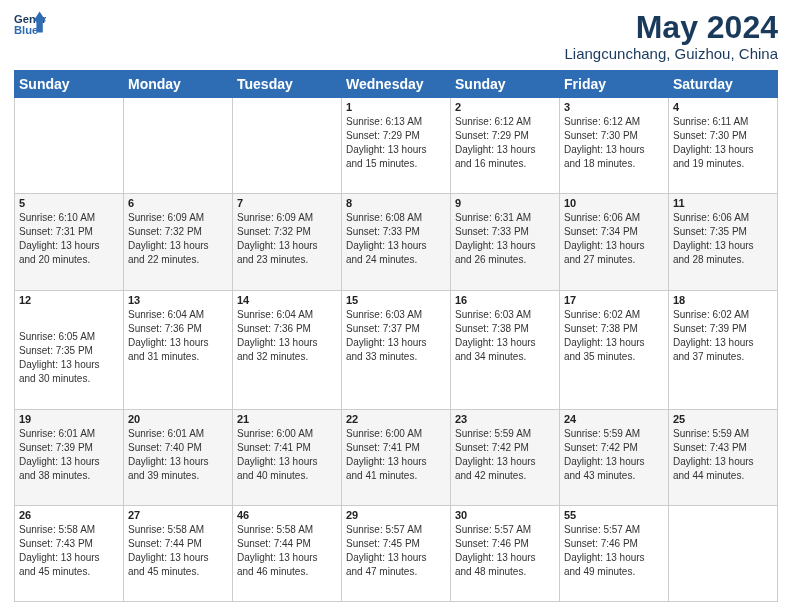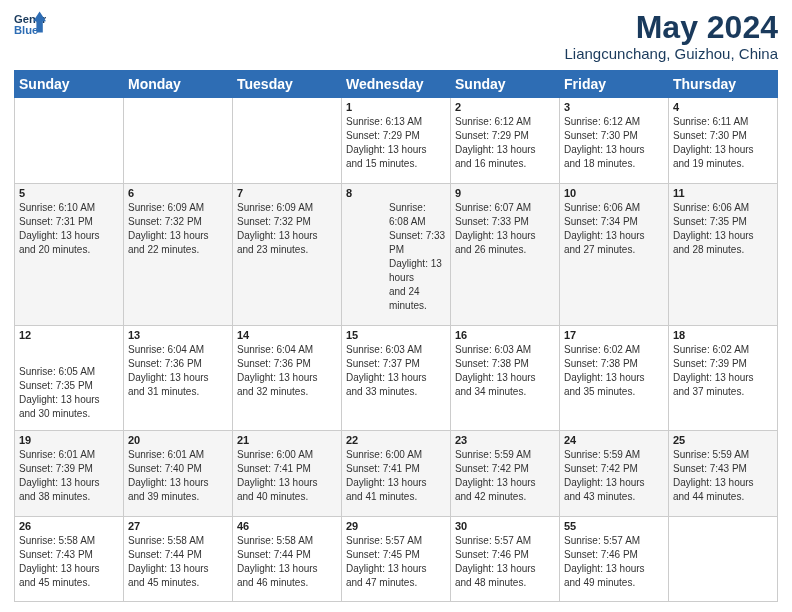--- a/index.html
+++ b/index.html
@@ -109,21 +109,21 @@
 
   <table class="calendar-table">
     <thead>
       <tr id="weekday-header">
           <th>Sunday</th>
           <th>Monday</th>
           <th>Tuesday</th>
           <th>Wednesday</th>
           <th>Sunday</th>
           <th>Friday</th>
-          <th>Thursday</th>
+          <th>Saturday</th>
         </tr>
     </thead>
     <tbody id="calendar-body">
         <tr>
           <td class="empty-cell"></td>
           <td class="empty-cell"></td>
           <td class="empty-cell"></td>
           <td>
             <span class="day-number">1</span>
             <div class="day-info" style="white-space: pre-line;">Sunrise: 6:13 AM
@@ -170,28 +170,28 @@
           </td>
           <td>
             <span class="day-number">7</span>
             <div class="day-info" style="white-space: pre-line;">Sunrise: 6:09 AM
 Sunset: 7:32 PM
 Daylight: 13 hours
 and 23 minutes.</div>
           </td>
           <td>
             <span class="day-number">8</span>
-            <div class="day-info" style="white-space: pre-line; margin-left: 43px;">Sunrise: 6:08 AM
+            <div class="day-info" style="white-space: pre-line;">Sunrise: 6:08 AM
 Sunset: 7:33 PM
 Daylight: 13 hours
 and 24 minutes.</div>
           </td>
           <td>
             <span class="day-number">9</span>
-            <div class="day-info" style="white-space: pre-line;">Sunrise: 6:07 AM
+            <div class="day-info" style="white-space: pre-line;">Sunrise: 6:31 AM
 Sunset: 7:33 PM
 Daylight: 13 hours
 and 26 minutes.</div>
           </td>
           <td>
             <span class="day-number">10</span>
             <div class="day-info" style="white-space: pre-line;">Sunrise: 6:06 AM
 Sunset: 7:34 PM
 Daylight: 13 hours
 and 27 minutes.</div>

